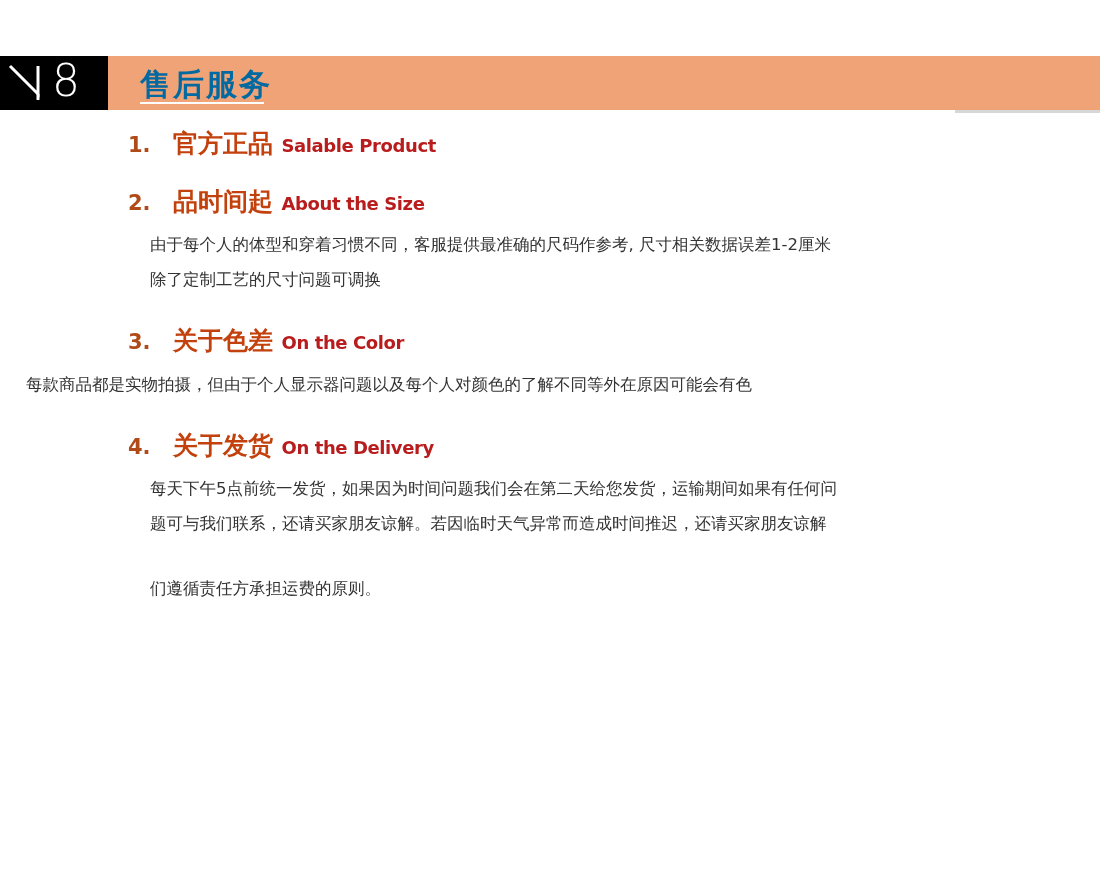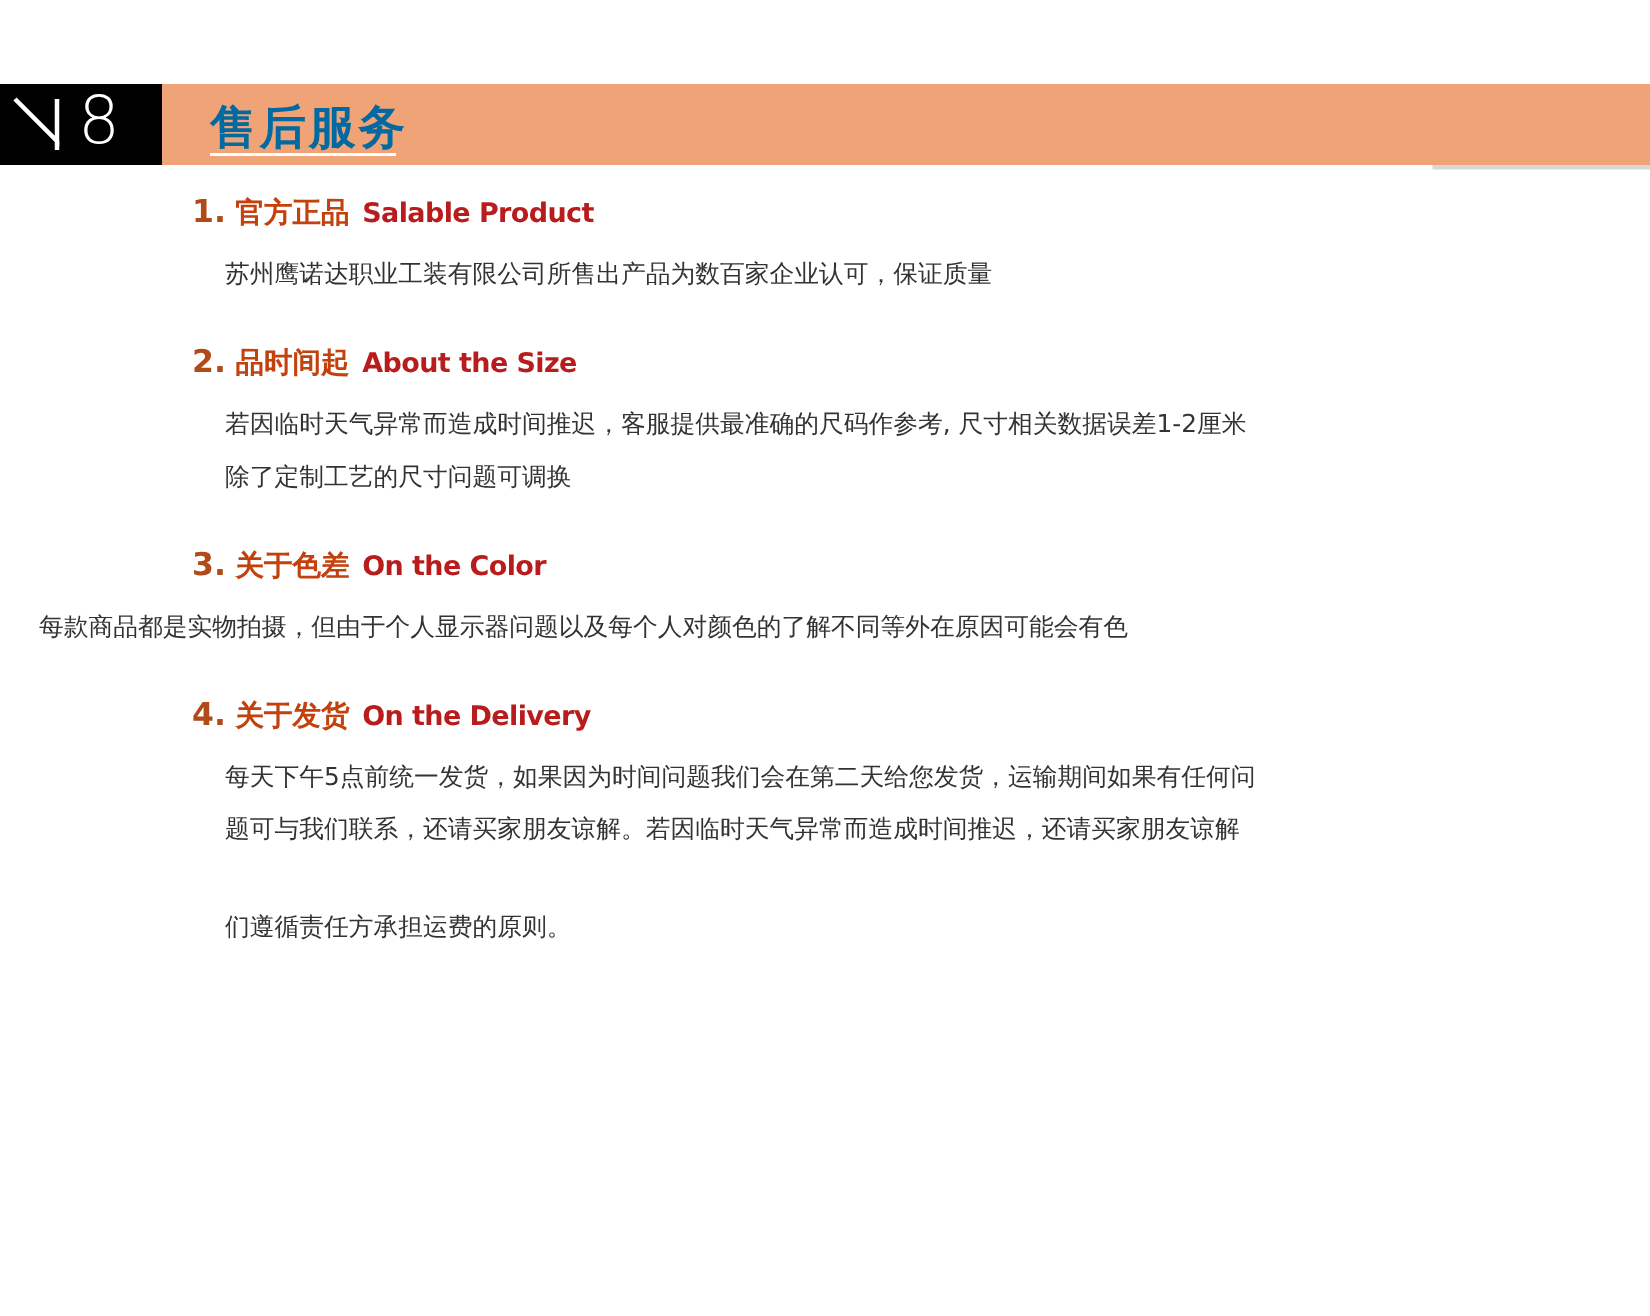--- a/index.html
+++ b/index.html
@@ -105,25 +105,25 @@
     white-space: nowrap;
     line-height: 1.1;
   }
   .item-index {
     font-size: 21px;
     color: #b04a18;
     font-weight: 700;
     font-family: "DejaVu Sans", sans-serif;
   }
   .item-cn {
-    font-size: 19px;
+    font-size: 25px;
     color: #c2410c;
     font-weight: 700;
     font-family: "DejaVu Sans", sans-serif;
-    margin-left: 2px;
+    margin-left: 18px;
   }
   .item-en {
     font-size: 18px;
     color: #b91c1c;
     font-weight: 700;
     font-family: "DejaVu Sans", sans-serif;
     letter-spacing: -0.4px;
     margin-left: 4px;
   }
   .item-body {
@@ -163,33 +163,30 @@
   <div class="header-shadow"></div>
 
   <div class="content">
 
     <div class="item">
       <div class="item-head">
         <span class="item-index">1.</span>
         <span class="item-cn">官方正品</span>
         <span class="item-en">Salable Product</span>
       </div>
-      <div class="item-body">
-        <p>苏州鹰诺达职业工装有限公司所售出产品为数百家企业认可，保证质量</p>
-      </div>
     </div>
 
     <div class="item">
       <div class="item-head">
         <span class="item-index">2.</span>
         <span class="item-cn">品时间起</span>
         <span class="item-en">About the Size</span>
       </div>
       <div class="item-body">
-        <p>若因临时天气异常而造成时间推迟，客服提供最准确的尺码作参考, 尺寸相关数据误差1-2厘米</p>
+        <p>由于每个人的体型和穿着习惯不同，客服提供最准确的尺码作参考, 尺寸相关数据误差1-2厘米</p>
         <p>除了定制工艺的尺寸问题可调换</p>
       </div>
     </div>
 
     <div class="item wide">
       <div class="item-head">
         <span class="item-index">3.</span>
         <span class="item-cn">关于色差</span>
         <span class="item-en">On the Color</span>
       </div>

